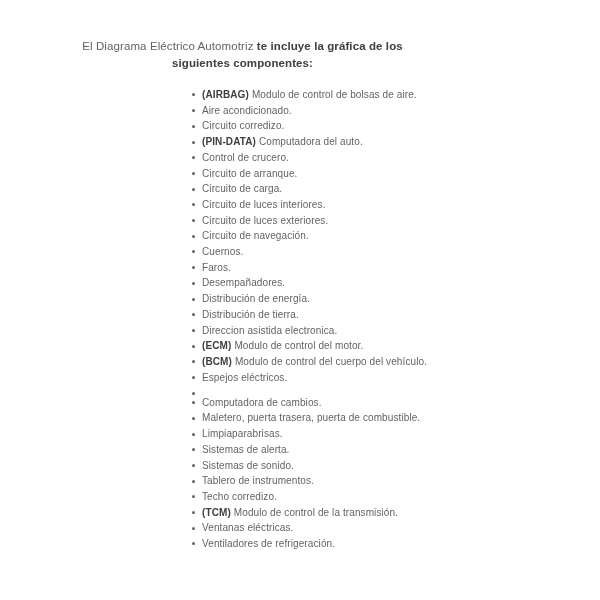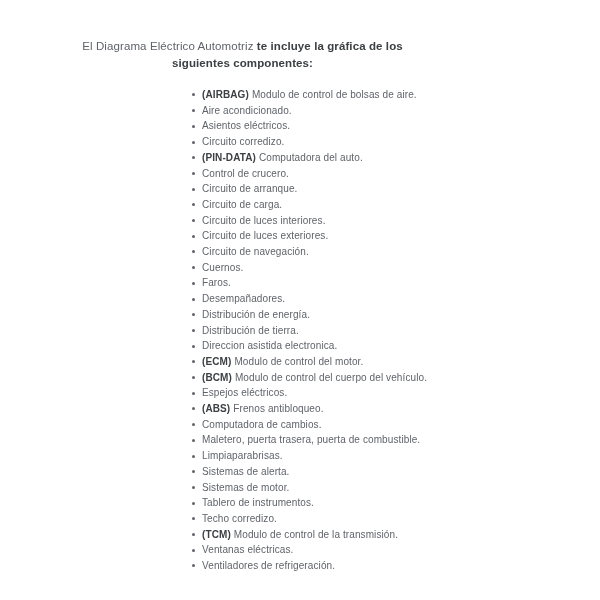--- a/index.html
+++ b/index.html
@@ -87,24 +87,20 @@
       <li>
         <span class="bullet"></span>
         <span><b class="code">(AIRBAG)</b><span>Modulo de control de bolsas de aire.</span></span>
       </li>
       <li>
         <span class="bullet"></span>
         <span><span>Aire acondicionado.</span></span>
       </li>
       <li>
         <span class="bullet"></span>
-        <span><span>Asientos eléctricos.</span></span>
-      </li>
-      <li>
-        <span class="bullet"></span>
         <span><span>Circuito corredizo.</span></span>
       </li>
       <li>
         <span class="bullet"></span>
         <span><b class="code">(PIN-DATA)</b><span>Computadora del auto.</span></span>
       </li>
       <li>
         <span class="bullet"></span>
         <span><span>Control de crucero.</span></span>
       </li>
@@ -159,41 +155,40 @@
       <li>
         <span class="bullet"></span>
         <span><b class="code">(BCM)</b><span>Modulo de control del cuerpo del vehículo.</span></span>
       </li>
       <li>
         <span class="bullet"></span>
         <span><span>Espejos eléctricos.</span></span>
       </li>
       <li>
         <span class="bullet"></span>
-        <span><b class="code">(ABS)</b><span>Frenos antibloqueo.</span></span>
       </li>
       <li>
         <span class="bullet"></span>
         <span><span>Computadora de cambios.</span></span>
       </li>
       <li>
         <span class="bullet"></span>
         <span><span>Maletero, puerta trasera, puerta de combustible.</span></span>
       </li>
       <li>
         <span class="bullet"></span>
         <span><span>Limpiaparabrisas.</span></span>
       </li>
       <li>
         <span class="bullet"></span>
         <span><span>Sistemas de alerta.</span></span>
       </li>
       <li>
         <span class="bullet"></span>
-        <span><span>Sistemas de motor.</span></span>
+        <span><span>Sistemas de sonido.</span></span>
       </li>
       <li>
         <span class="bullet"></span>
         <span><span>Tablero de instrumentos.</span></span>
       </li>
       <li>
         <span class="bullet"></span>
         <span><span>Techo corredizo.</span></span>
       </li>
       <li>

